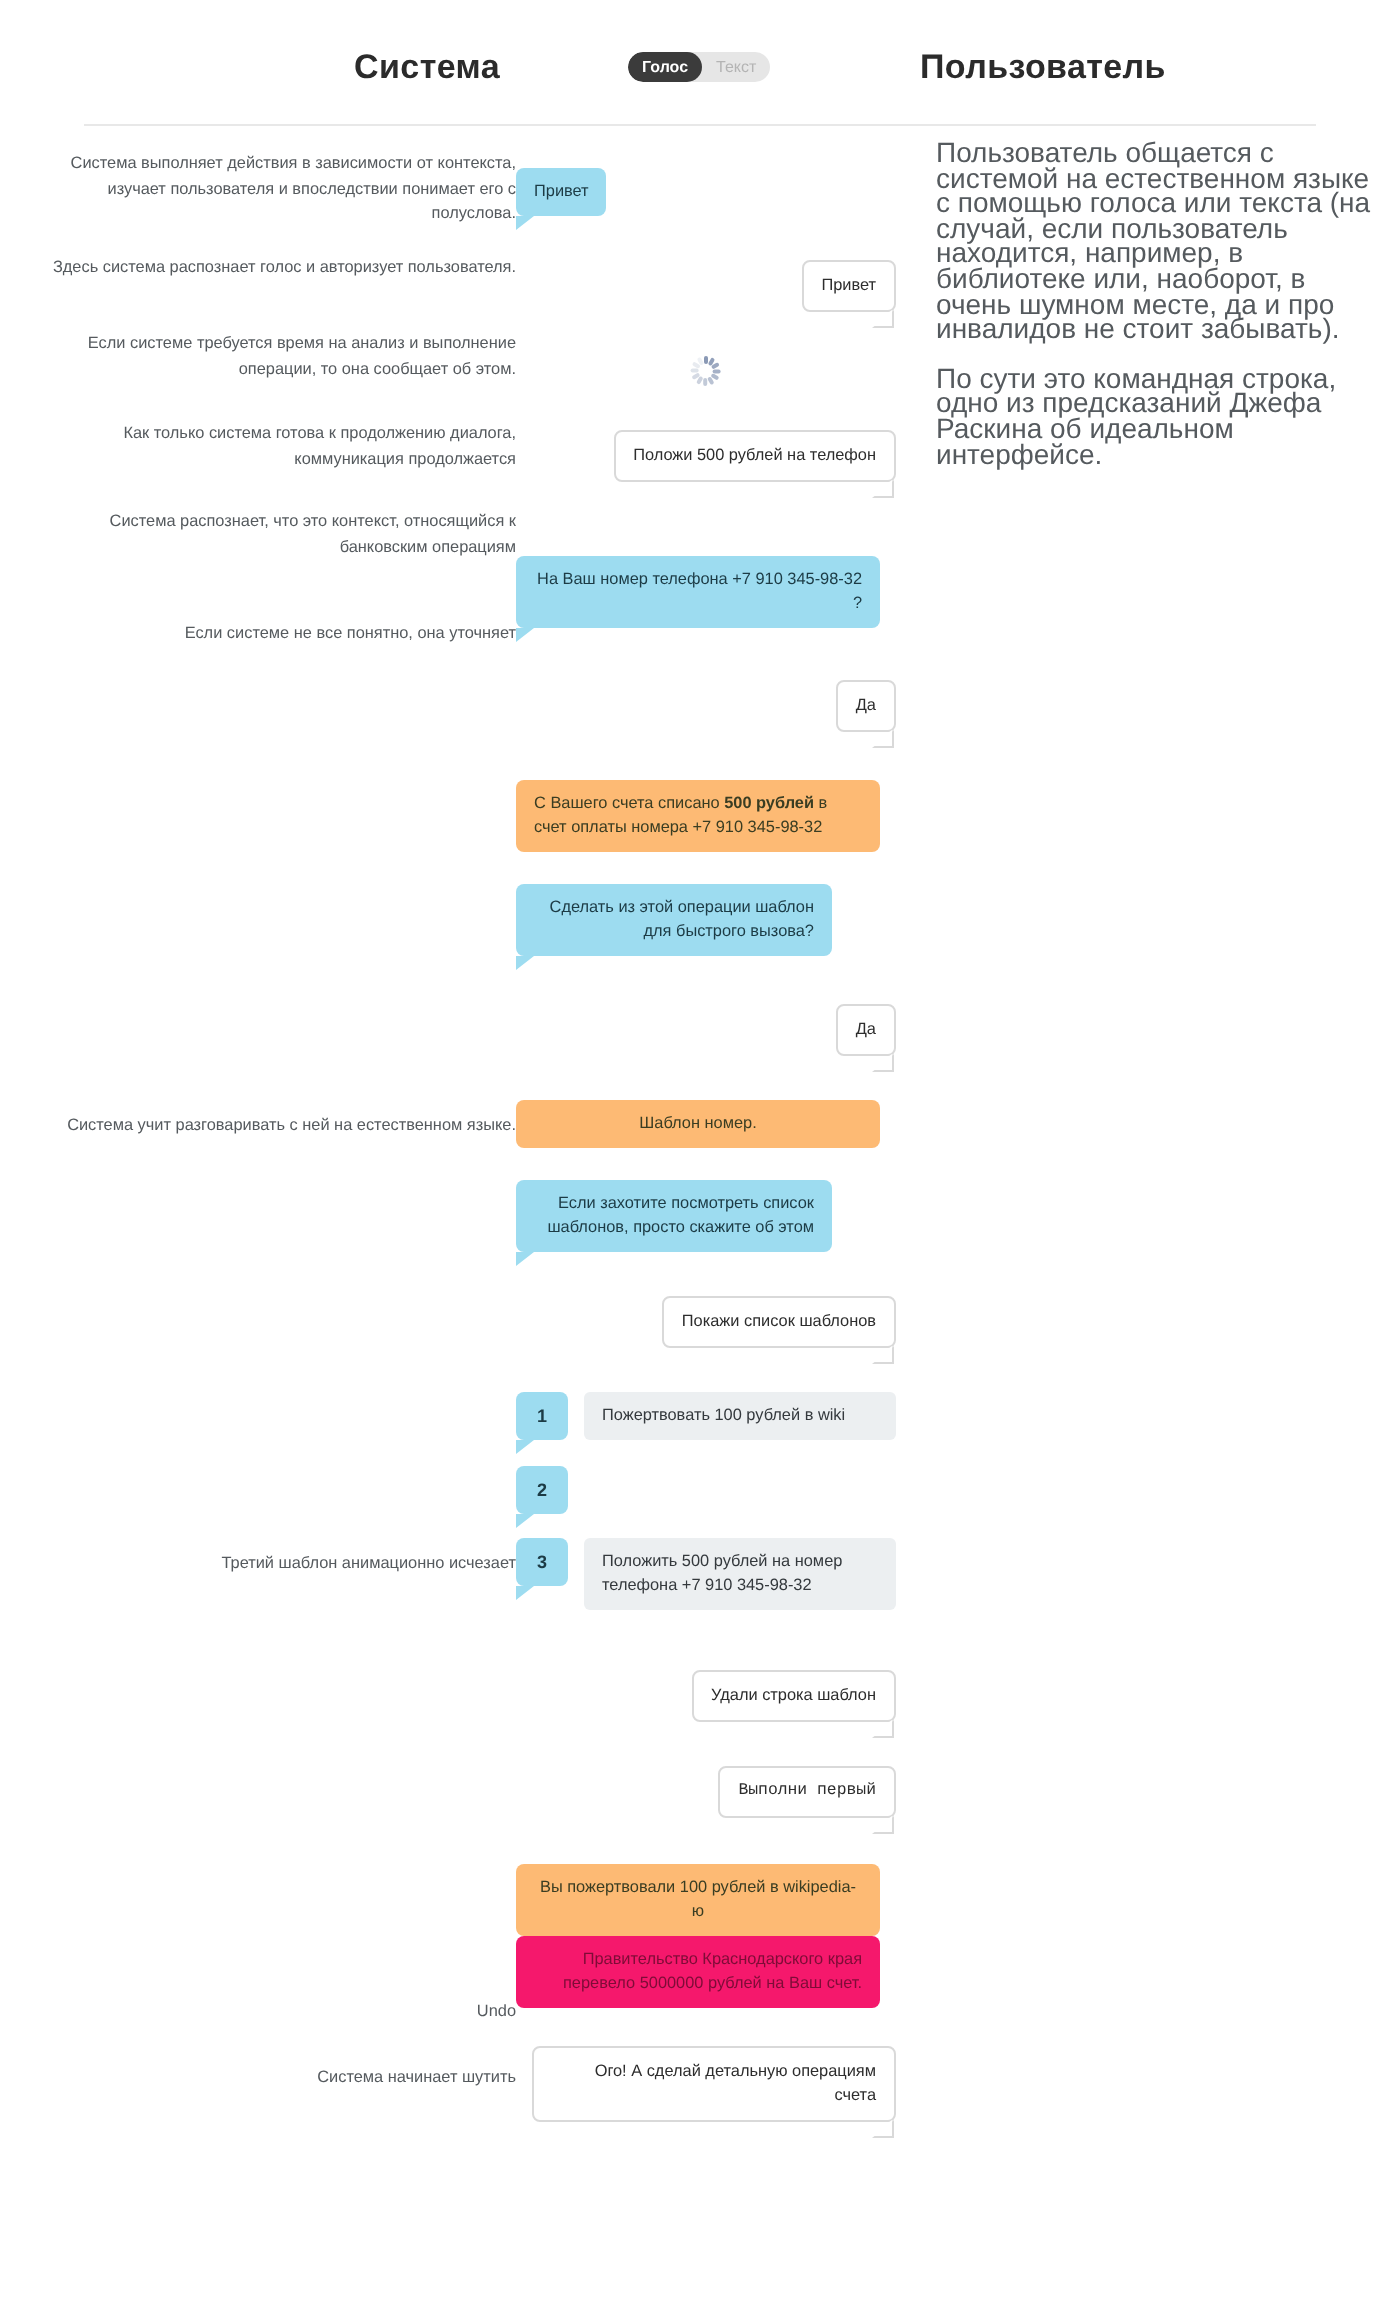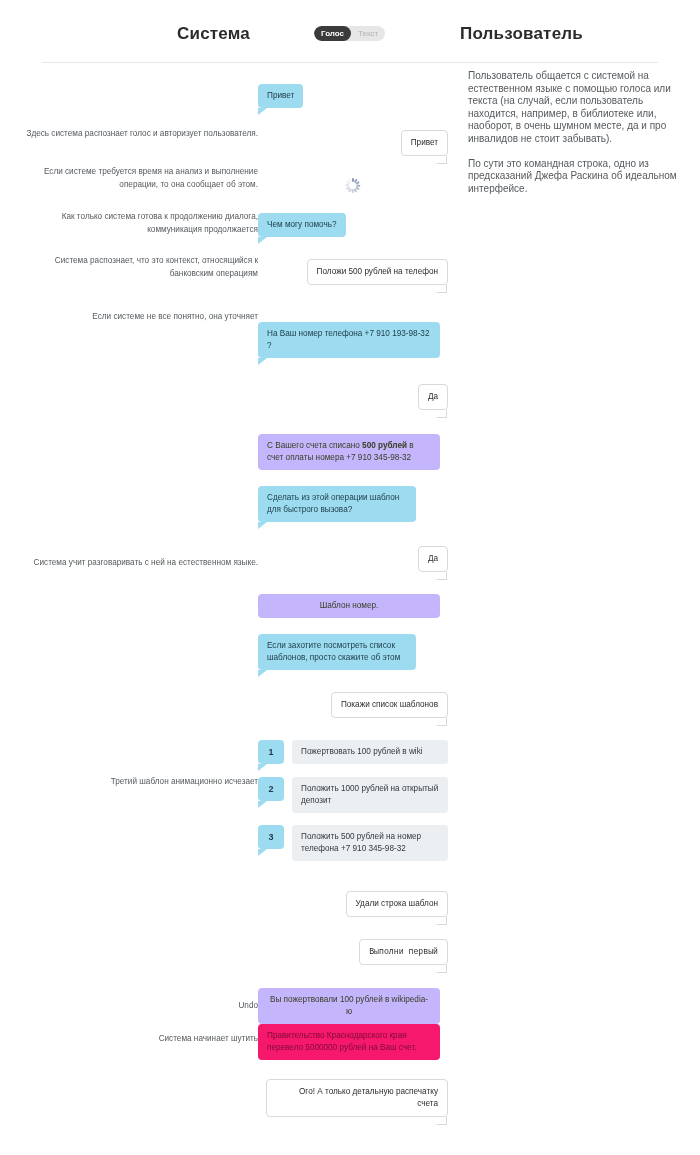--- a/index.html
+++ b/index.html
@@ -69,21 +69,21 @@
     background: #e8e8e8;
   }
   .col-right {
     position: absolute;
     left: 468px;
     top: 70px;
     width: 218px;
     text-align: left;
   }
   .note {
-    font-size: 10px;
+    font-size: 14px;
     line-height: 12.6px;
     color: #555a5e;
   }
   .note + .note { margin-top: 12px; }
 
   
   .anno {
     position: absolute;
     font-size: 8.2px;
     line-height: 12.6px;
@@ -101,32 +101,33 @@
   .row { position: relative; }
 
   .bubble {
     position: relative;
     display: inline-block;
     max-width: 182px;
     padding: 6px 9px;
     font-size: 8.2px;
     line-height: 12px;
     border-radius: 4px;
+    text-align: right;
   }
   .b-sys {
     background: #9ddcf0;
     color: #1c3b45;
   }
   .b-usr {
     background: #ffffff;
     color: #2d2d2d;
     border: 1px solid #d9d9d9;
   }
   .b-note {
-    background: #c4b5fd;
+    background: #fdba74;
     color: #3a3d22;
     display: block;
     text-align: center;
   }
   .b-alert {
     background: #f5186c;
     color: #7e0c37;
     display: block;
   }
 
@@ -224,20 +225,21 @@
 
     <div class="toggle">
       <span class="toggle-opt active">Голос</span>
       <span class="toggle-opt">Текст</span>
     </div>
 
     <div class="header-title title-user">Пользователь</div>
   </div>
   <div class="hr"></div>
 
+  <div class="anno" style="left:20px; top:76px; width:238px;">Система выполняет действия в зависимости от контекста, изучает пользователя и впоследствии понимает его с полуслова.</div>
   <div class="anno" style="left:20px; top:128px; width:238px;">Здесь система распознает голос и авторизует пользователя.</div>
   <div class="anno" style="left:20px; top:166px; width:238px;">Если системе требуется время на анализ и выполнение операции, то она сообщает об этом.</div>
   <div class="anno" style="left:20px; top:211px; width:238px;">Как только система готова к продолжению диалога, коммуникация продолжается</div>
   <div class="anno" style="left:20px; top:255px; width:238px;">Система распознает, что это контекст, относящийся к банковским операциям</div>
   <div class="anno" style="left:20px; top:311px; width:238px;">Если системе не все понятно, она уточняет</div>
   <div class="anno" style="left:20px; top:557px; width:238px;">Система учит разговаривать с ней на естественном языке.</div>
   <div class="anno" style="left:20px; top:776px; width:238px;">Третий шаблон анимационно исчезает</div>
   <div class="anno" style="left:20px; top:1000px; width:238px;">Undo</div>
   <div class="anno" style="left:20px; top:1033px; width:238px;">Система начинает шутить</div>
 
@@ -266,30 +268,27 @@
           <i style="transform:rotate(150deg);opacity:.6"></i>
         <i style="transform:rotate(180deg);opacity:.52"></i>
           <i style="transform:rotate(210deg);opacity:.44"></i>
         <i style="transform:rotate(240deg);opacity:.36"></i>
           <i style="transform:rotate(270deg);opacity:.28"></i>
         <i style="transform:rotate(300deg);opacity:.2"></i>
           <i style="transform:rotate(330deg);opacity:.14"></i>
       </div>
     </div>
 
-    <div class="row align-l" style="margin-top:20px;">
-      <span class="bubble b-sys tail">Чем могу помочь?</span>
-    </div>
 
     <div class="row align-r" style="margin-top:22px;">
       <span class="bubble b-usr tail">Положи 500 рублей на телефон</span>
     </div>
 
     <div class="row align-l" style="margin-top:37px;">
-      <span class="bubble b-sys tail">На Ваш номер телефона +7 910 193-98-32 ?</span>
+      <span class="bubble b-sys tail">На Ваш номер телефона +7 910 345-98-32 ?</span>
     </div>
 
     <div class="row align-r" style="margin-top:26px;">
       <span class="bubble b-usr tail">Да</span>
     </div>
 
     <div class="row" style="margin-top:24px;">
       <span class="bubble b-note" style="text-align:left;"><span>С Вашего счета списано </span><span class="bold">500 рублей</span><span> в счет оплаты номера +7 910 345-98-32</span></span>
     </div>
 
@@ -312,21 +311,20 @@
     <div class="row align-r" style="margin-top:22px;">
       <span class="bubble b-usr tail">Покажи список шаблонов</span>
     </div>
 
     <div class="tpl-row" style="margin-top:22px;">
       <div class="tpl-num">1</div>
       <div class="tpl-text">Пожертвовать 100 рублей в wiki</div>
     </div>
     <div class="tpl-row" style="margin-top:13px;">
       <div class="tpl-num">2</div>
-      <div class="tpl-text">Положить 1000 рублей на открытый депозит</div>
     </div>
     <div class="tpl-row" style="margin-top:12px;">
       <div class="tpl-num">3</div>
       <div class="tpl-text">Положить 500 рублей на номер телефона +7 910 345-98-32</div>
     </div>
 
     <div class="row align-r" style="margin-top:30px;">
       <span class="bubble b-usr tail">Удали строка шаблон</span>
     </div>
 
@@ -336,18 +334,18 @@
 
     <div class="row" style="margin-top:23px;">
       <span class="bubble b-note">Вы пожертвовали 100 рублей в wikipedia-ю</span>
     </div>
 
     <div class="row" style="">
       <span class="bubble b-alert">Правительство Краснодарского края перевело 5000000 рублей на Ваш счет.</span>
     </div>
 
     <div class="row align-r" style="margin-top:19px;">
-      <span class="bubble b-usr tail">Ого! А только детальную распечатку счета</span>
+      <span class="bubble b-usr tail">Ого! А сделай детальную операциям счета</span>
     </div>
 
   </div>
 
 </div>
 
 </body></html>

